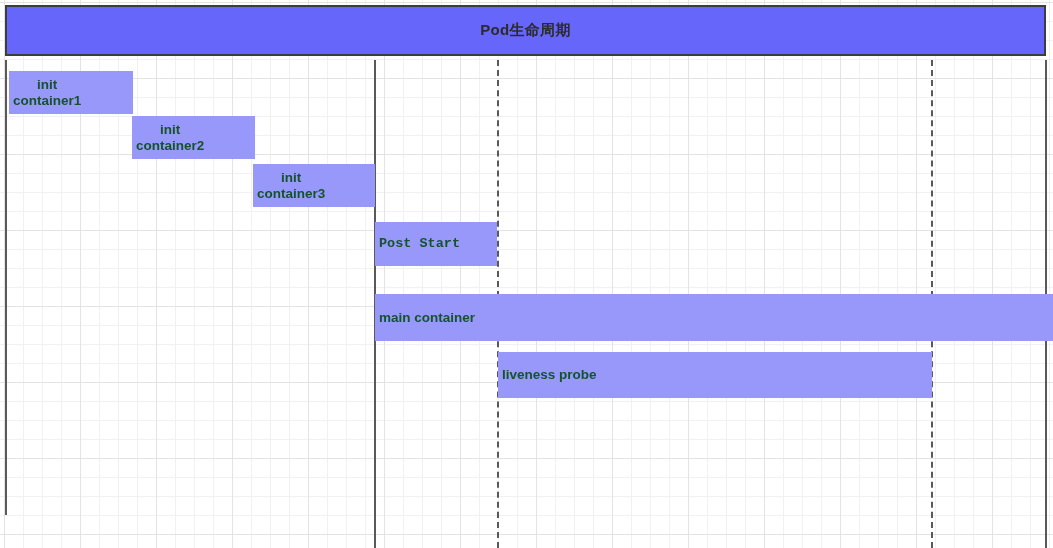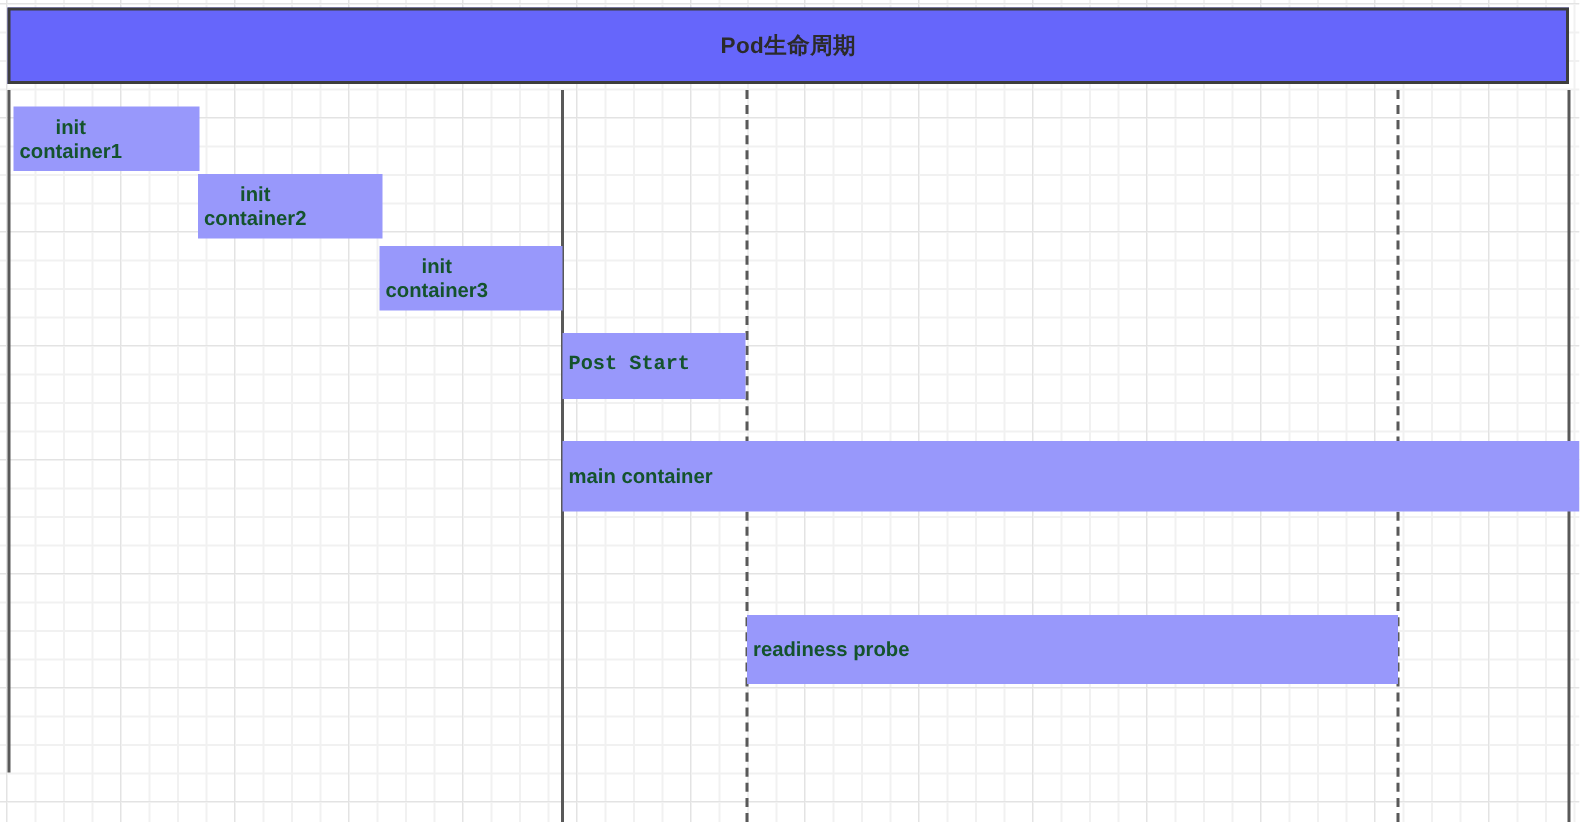--- a/index.html
+++ b/index.html
@@ -117,19 +117,19 @@
   </div>
 
   <div class="bar" style="left:375px; top:222px; width:122px; height:44px;font-family:Liberation Mono, monospace;">
     <span class="bar-label">Post Start</span>
   </div>
 
   <div class="bar" style="left:375px; top:294px; width:694px; height:47px;">
     <span class="bar-label">main container</span>
   </div>
 
+  <div class="bar" style="left:498px; top:352px; width:434px; height:46px;">
+    <span class="bar-label">liveness probe</span>
+  </div>
 
-  <div class="bar" style="left:498px; top:410px; width:434px; height:46px;">
-    <span class="bar-label">readiness probe</span>
-  </div>
 
 
 </div>
 
 </body></html>

